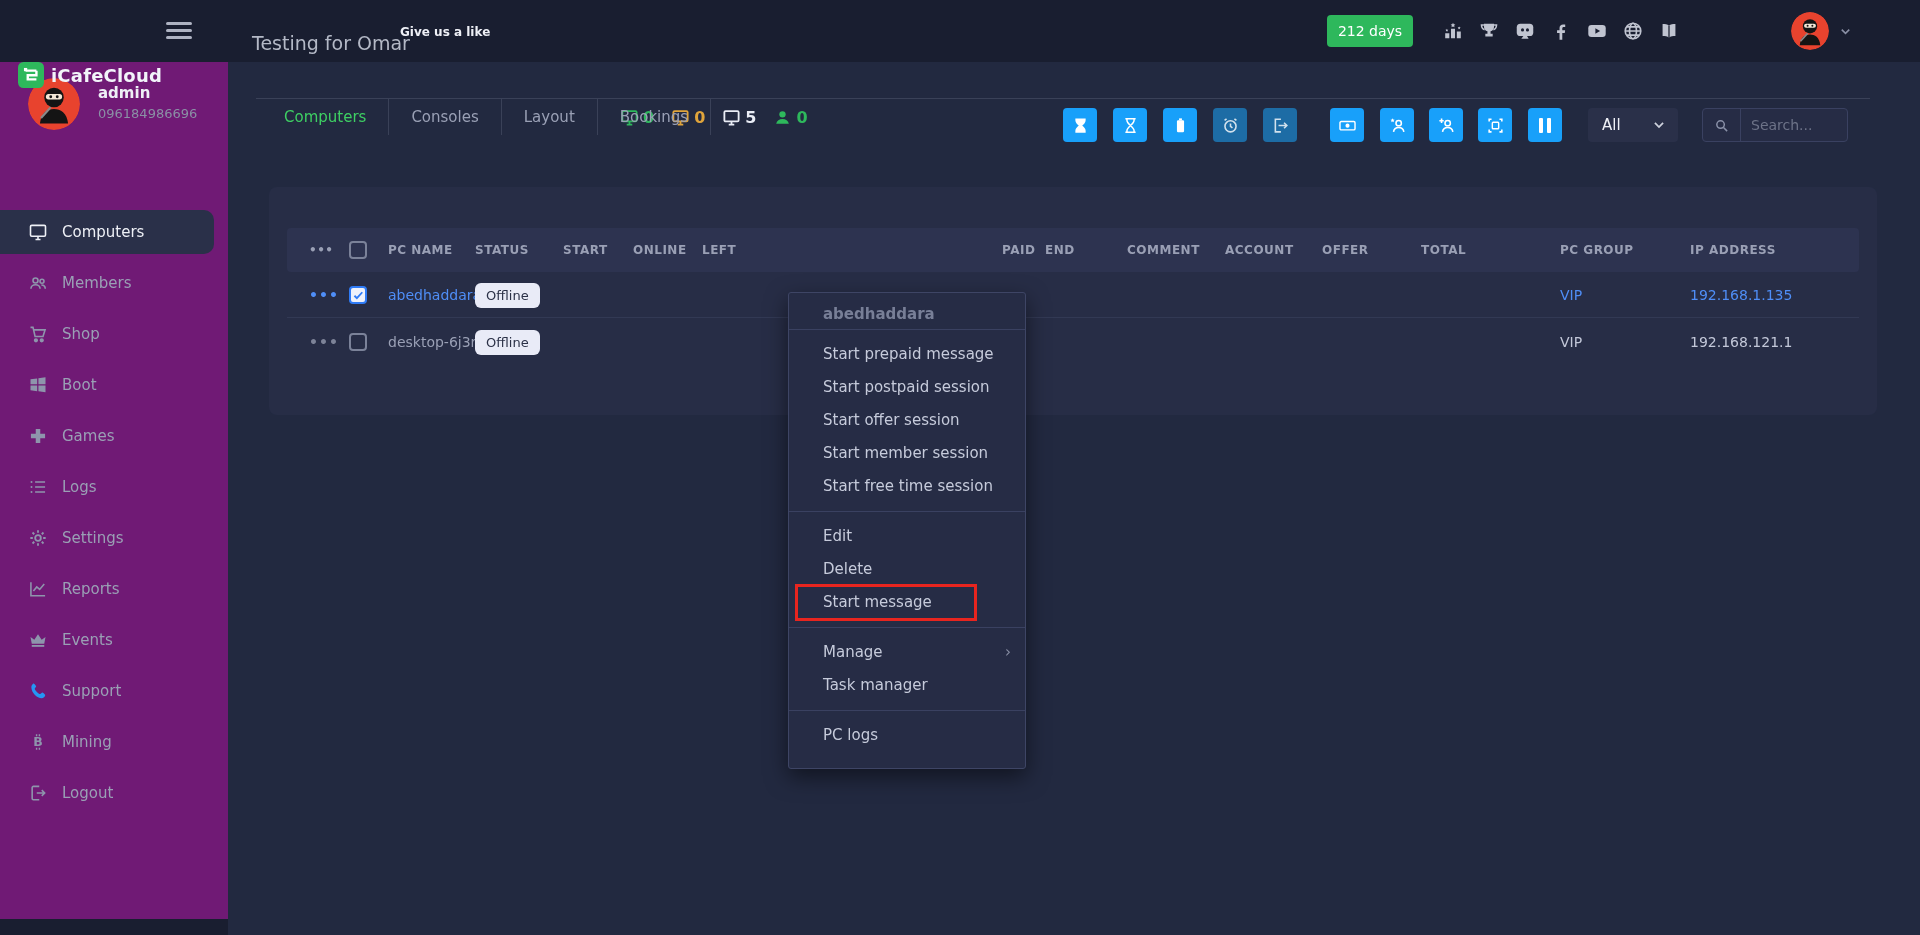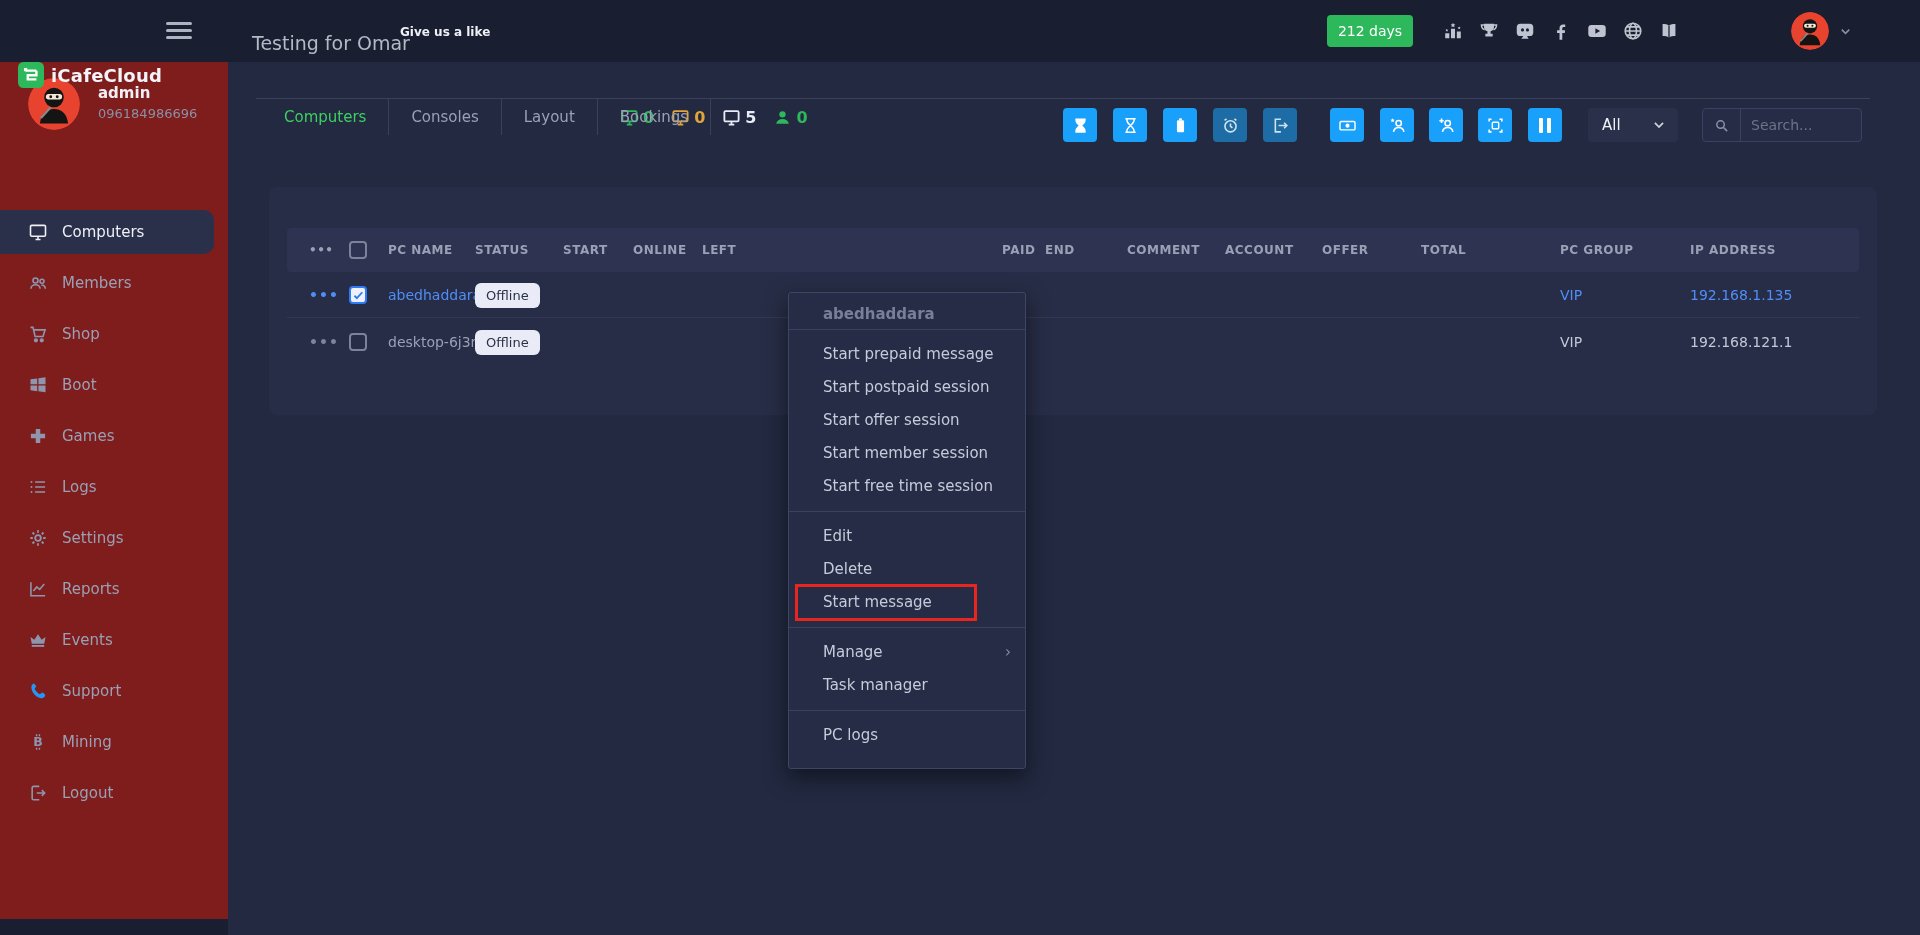--- a/index.html
+++ b/index.html
@@ -21,21 +21,21 @@
   .like-link { position:absolute; left:400px; top:25px; font-size:12px; font-weight:bold; color:#eef0f6; cursor:pointer; }
   .days-badge { position:absolute; left:1327px; top:15px; width:86px; height:32px; background:#2eb85c; border:none;
     border-radius:4px; color:#fff; font-size:14px; font-family:inherit; cursor:pointer; }
   .top-icons { position:absolute; left:1441px; top:0; height:62px; display:flex; align-items:center; gap:12px; }
   .top-icon { width:24px; height:24px; color:#c0c4d0; display:flex; align-items:center; justify-content:center; cursor:pointer; }
   .top-icon svg { width:22px; height:22px; }
   .avatar-btn { position:absolute; left:1791px; top:12px; width:38px; height:38px; border-radius:50%; overflow:hidden; cursor:pointer; }
   .avatar-btn svg, .side-avatar svg { width:100%; height:100%; display:block; }
   .avatar-chevron { position:absolute; left:1838px; top:24px; width:15px; height:15px; color:#8a90a5; cursor:pointer; }
   
-  .sidebar { position:absolute; top:62px; left:0; width:228px; height:873px; background:#7f1d1d; z-index:4; }
+  .sidebar { position:absolute; top:62px; left:0; width:228px; height:873px; background:#701a75; z-index:4; }
   .sidebar-footer { position:absolute; bottom:0; left:0; width:228px; height:16px; background:#191e30; }
   .side-avatar { position:absolute; left:28px; top:16px; width:52px; height:52px; border-radius:50%; overflow:hidden; }
   .user-name { position:absolute; left:98px; top:22px; font-size:15px; font-weight:bold; color:#eef0f6; }
   .user-phone { position:absolute; left:98px; top:44px; font-size:13px; color:#8a90a5; }
   .nav-item { position:absolute; left:0; width:228px; height:44px; display:flex; align-items:center; cursor:pointer; }
   .nav-item .nicon { position:absolute; left:28px; width:20px; height:20px; color:#8e95ac; display:flex; }
   .nav-item .nicon svg { width:20px; height:20px; }
   .nav-item .nlabel { position:absolute; left:62px; font-size:15px; color:#9aa0b5; }
   .nav-item.active { background:#2a3049; width:214px; border-radius:0 10px 10px 0; }
   .nav-item.active .nicon, .nav-item.active .nlabel { color:#eef0f6; }
@@ -53,21 +53,21 @@
   .tbtn { position:absolute; top:108px; width:34px; height:34px; border:none; border-radius:4px; background:#18a0fa;
     color:#fff; display:flex; align-items:center; justify-content:center; cursor:pointer; }
   .tbtn svg { width:19px; height:19px; }
   .tbtn.dim { background:#1d6ca5; color:rgba(255,255,255,.8); }
   .pause-bars { display:flex; gap:4px; }
   .pause-bars i { display:block; width:4px; height:15px; background:#fff; border-radius:1px; }
   .filter-select { position:absolute; top:108px; left:1588px; width:90px; height:34px; background:#2a3049; border-radius:4px;
     display:flex; align-items:center; padding:0 12px 0 14px; cursor:pointer; }
   .filter-select .fval { flex:1; font-size:15px; color:#eef0f6; }
   .filter-select svg { width:14px; height:14px; color:#cfd3de; }
-  .searchbox { position:absolute; top:108px; left:1702px; width:160px; height:34px; background:#262c45;
+  .searchbox { position:absolute; top:108px; left:1702px; width:146px; height:34px; background:#262c45;
     border:1px solid #3a4161; border-radius:4px; display:flex; }
   .search-icon-cell { width:38px; border-right:1px solid #3a4161; display:flex; align-items:center; justify-content:center; color:#8a91a8; }
   .search-icon-cell svg { width:15px; height:15px; }
   .searchbox input { flex:1; min-width:0; background:transparent; border:none; outline:none; color:#c9cede;
     font-size:14px; font-family:inherit; padding:0 10px; }
   .searchbox input::placeholder { color:#6d7388; }
   
   .card { position:absolute; left:269px; top:187px; width:1608px; height:228px; background:#272d46; border-radius:8px; }
   .thead { position:absolute; left:18px; top:41px; width:1572px; height:44px; background:#2d3350; border-radius:4px; }
   .thead .cell { position:absolute; top:0; height:44px; line-height:44px; font-size:12px; font-weight:bold;

